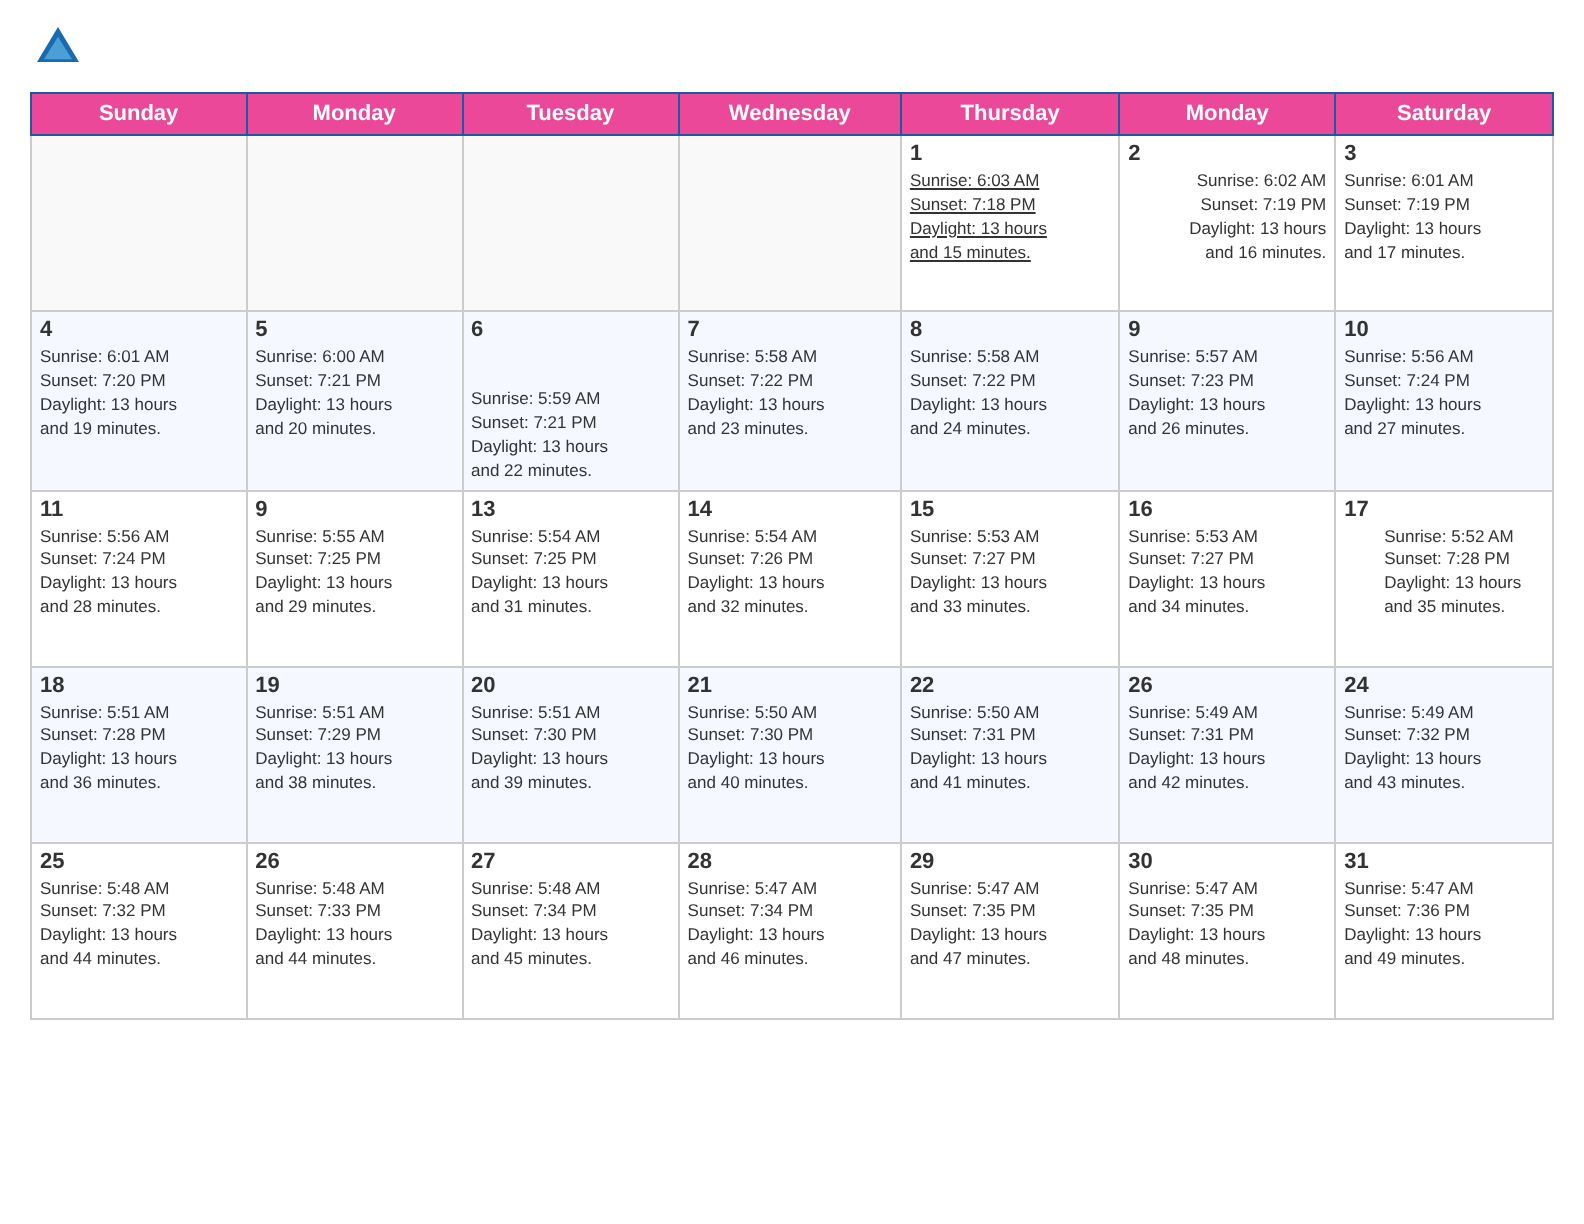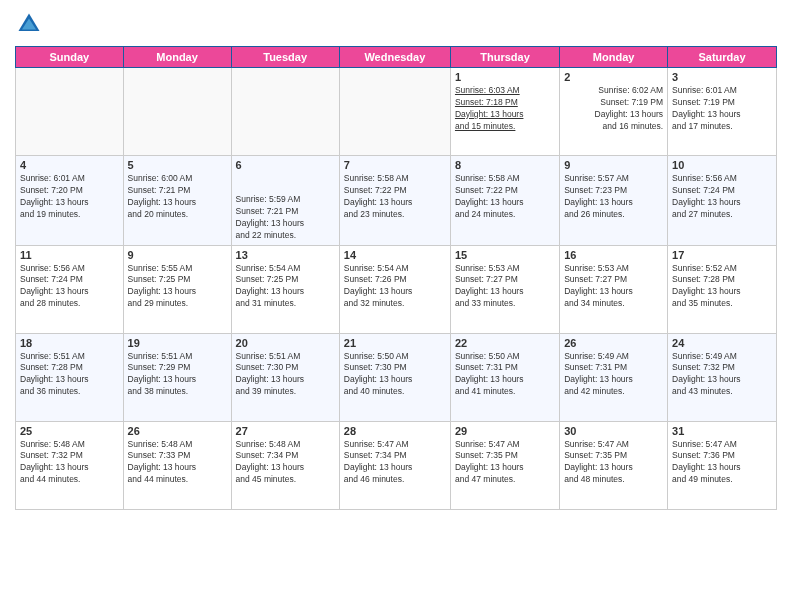--- a/index.html
+++ b/index.html
@@ -241,21 +241,21 @@
           </td>
           <td>
             <div class="day-num">16</div>
             <div class="day-info" style="white-space: pre-line;">Sunrise: 5:53 AM
 Sunset: 7:27 PM
 Daylight: 13 hours
 and 34 minutes.</div>
           </td>
           <td>
             <div class="day-num">17</div>
-            <div class="day-info" style="white-space: pre-line;">Sunrise: 5:52 AM
+            <div class="day-info" style="white-space: pre-line; margin-left: 20px;">Sunrise: 5:52 AM
 Sunset: 7:28 PM
 Daylight: 13 hours
 and 35 minutes.</div>
           </td>
         </tr>
         <tr>
           <td>
             <div class="day-num">18</div>
             <div class="day-info" style="white-space: pre-line;">Sunrise: 5:51 AM
 Sunset: 7:28 PM

